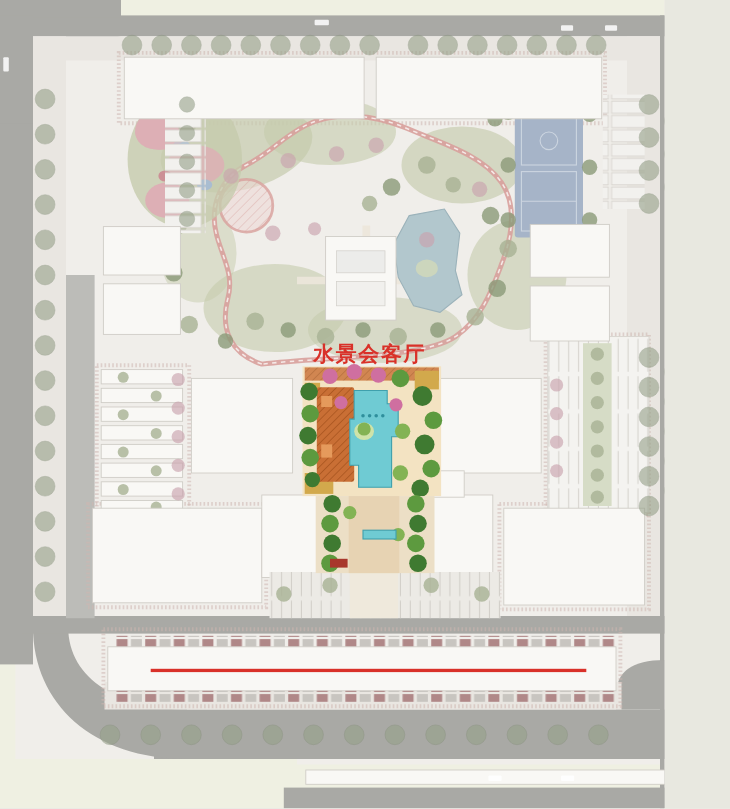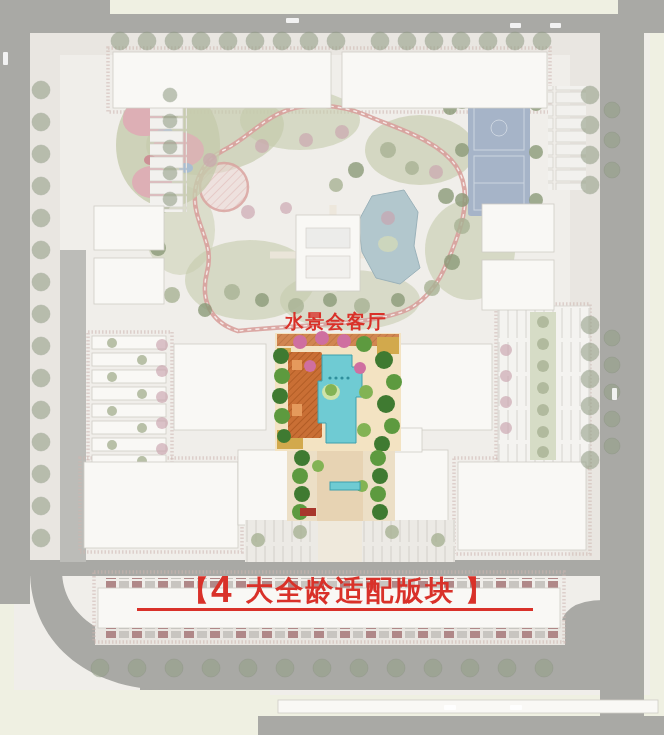--- a/index.html
+++ b/index.html
@@ -1,17 +1,17 @@
 <!DOCTYPE html>
 <html style="--annotation-red: #d93129; --road-gray: #a9a9a5; --outer-cream: #eff0e2; --site-base: #f0eeea; --building-fill: #f9f8f5; --muted-green: #c5cbac; --path-pink: #d8a09c; --pond-blue: #b2c7cd; --court-blue: #a6b4c8; --playground-pink: #ddafb5; --pool-cyan: #6fcbd3; --plaza-orange: #c96f35; --vivid-green: #5d9a3f; --lawn-gold: #d2a94c;"><head>
 <meta charset="utf-8">
 <style>
   html,body{margin:0;padding:0;background:#e8e8e0;}
   .canvas{
-    position:relative;width:664px;height:735px;overflow:hidden;
+    position:relative;width:604px;height:735px;overflow:hidden;
     background:var(--site-base,#f0eeea);
     font-family:"Liberation Sans","DejaVu Sans",sans-serif;
   }
   svg{position:absolute;left:0;top:0;}
   
   .road{fill:var(--road-gray,#a9a9a5);}
   .roadl{fill:#bcbcb8;}
   .cream{fill:var(--outer-cream,#eff0e2);}
   .site{fill:var(--site-base,#f0eeea);}
   .pave{fill:#e9e6e1;}
@@ -424,21 +424,16 @@
     <rect class="pill" x="550" y="23" width="11" height="5" rx="1"></rect>
     <rect class="pill" x="3" y="52" width="5" height="13" rx="1"></rect>
     <rect class="pill" x="444" y="705" width="12" height="5" rx="1"></rect>
     <rect class="pill" x="510" y="705" width="12" height="5" rx="1"></rect>
     <rect class="pill" x="612" y="388" width="5" height="12" rx="1"></rect>
   </g>
 </svg>
 
 <div class="ann water-label">水景会客厅</div>
 
-<div class="ann title-row">
-  <span class="bracket">【</span><span class="num">4</span>
-  <span class="ttl">大全龄适配版块</span>
-  <span class="bracket">】</span>
+
+<div class="ann underline"></div>
+
 </div>
 
-<div class="ann underline"></div>
-
-</div>
-
 </body></html>

